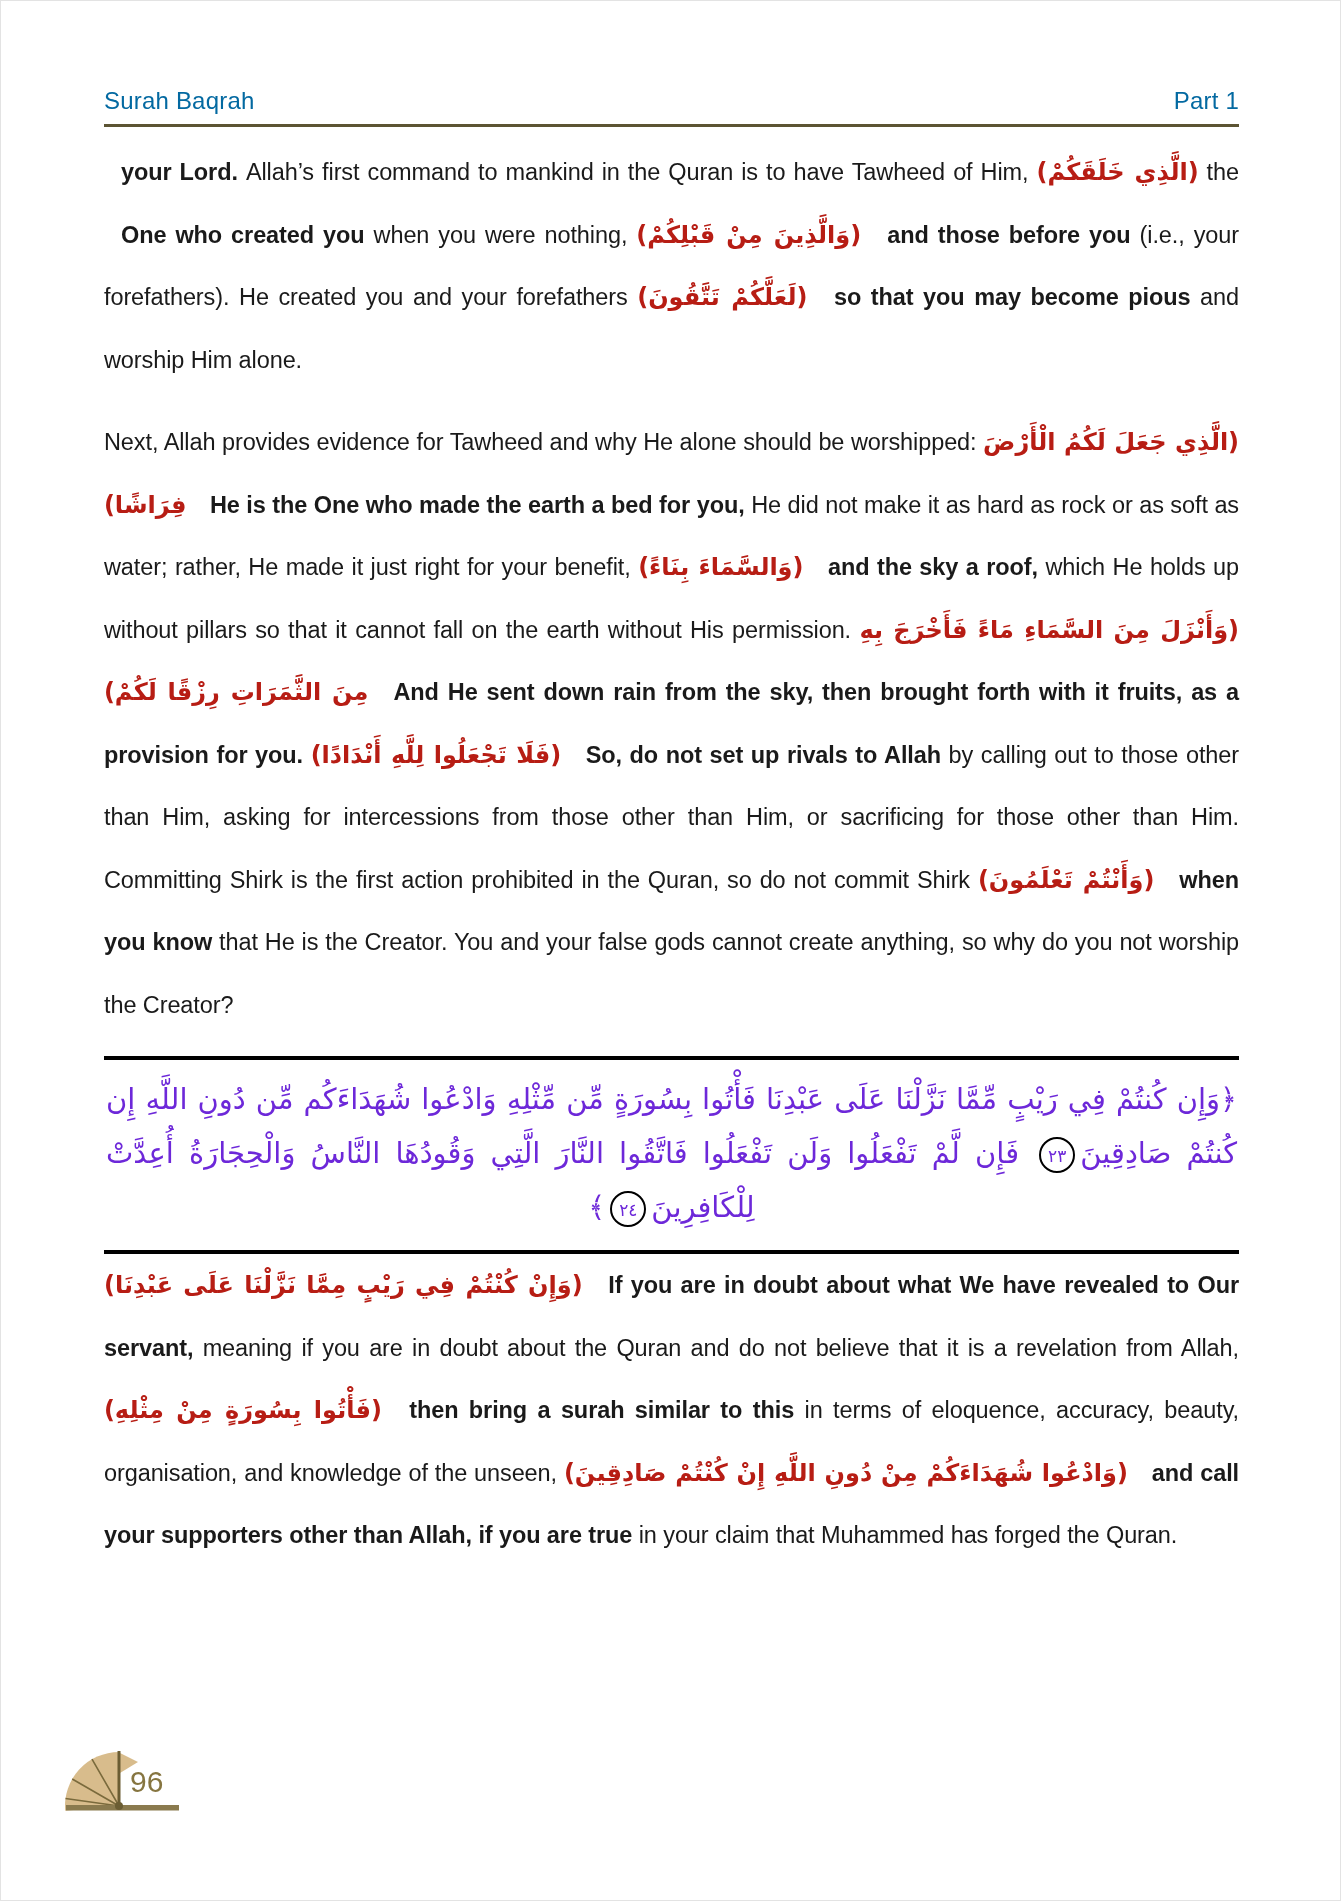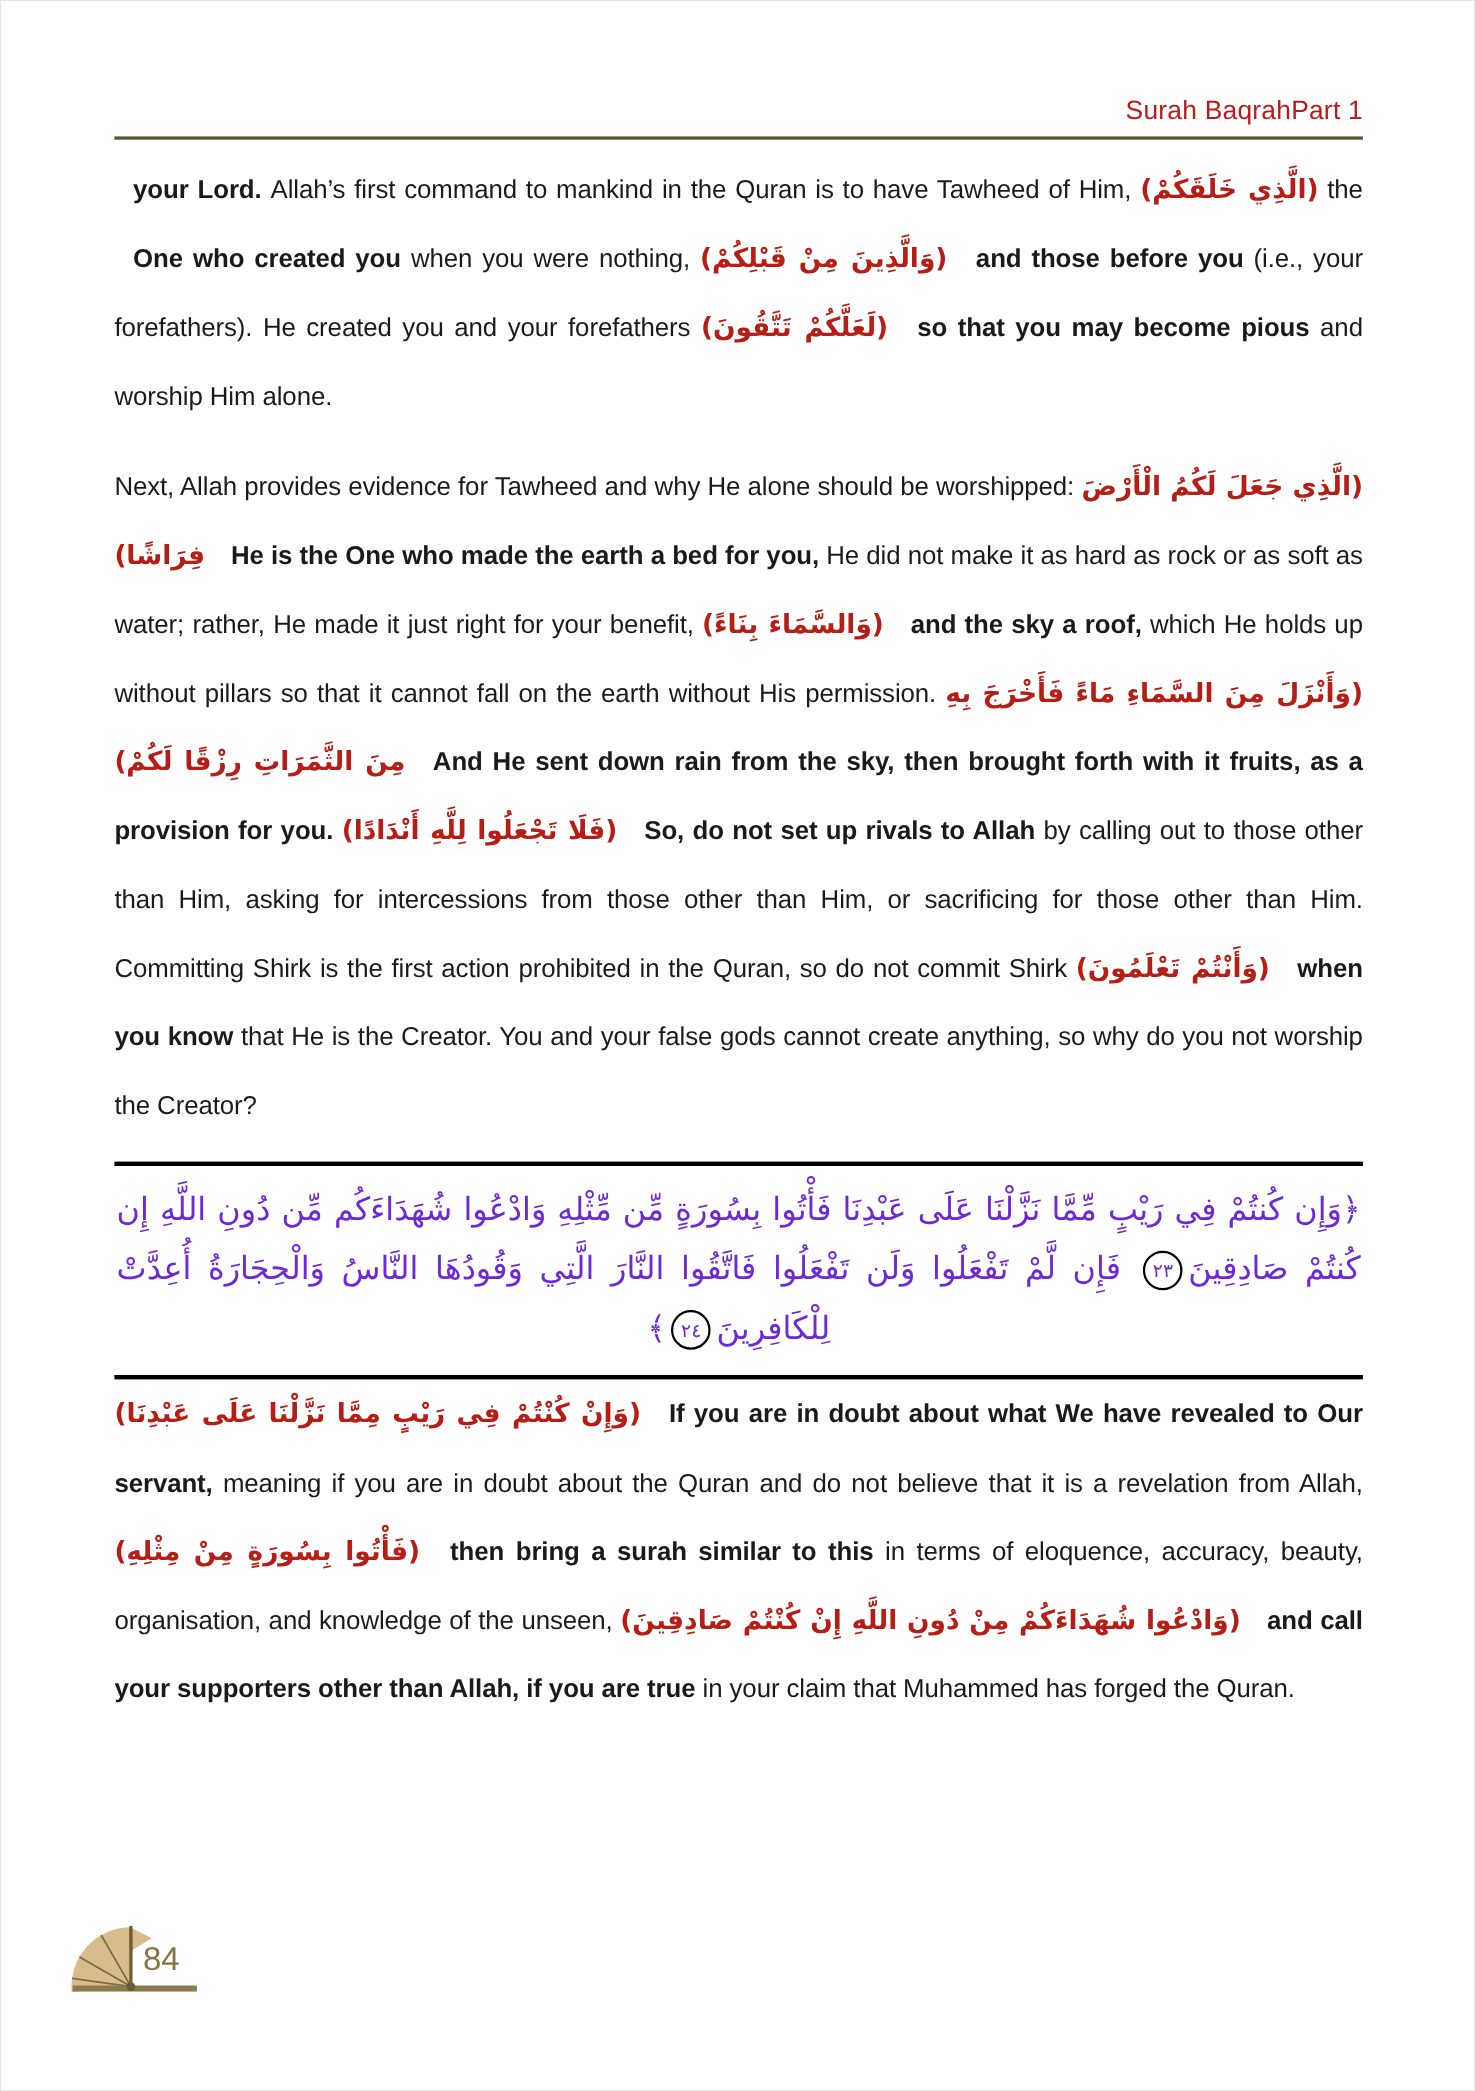--- a/index.html
+++ b/index.html
@@ -17,22 +17,22 @@
     position:relative;
     width:1341px;height:1901px;
     background:#ffffff;
     border:1px solid #e3e3e3;
     font-family:"Liberation Sans",sans-serif;
     color:#111;
     overflow:hidden;
   }
   .inner{padding:86px 101px 0 103px;}
   .header{
-    display:flex;justify-content:flex-end;align-items:baseline;
-    font-size:24px;letter-spacing:.2px;color:#b91c1c;
+    display:flex;justify-content:space-between;align-items:baseline;
+    font-size:24px;letter-spacing:.2px;color:#0369a1;
     border-bottom:3px solid var(--rule-olive);
     padding-bottom:9px;
   }
   .body{margin-top:14px;}
   .para{
     font-size:23.5px;
     line-height:62.5px;
     text-align:justify;
     color:#1a1a1a;
     margin-bottom:20px;
@@ -107,15 +107,15 @@
 
   <div class="footer">
     <svg width="120" height="64" viewBox="0 0 120 64" aria-hidden="true">
       <path d="M55,57 L55,3 A54,54 0 0 0 1.2,61.7 Z" fill="#d8bc8c"></path>
       <path d="M55,57 L28,10.2 M55,57 L8.2,30 M55,57 L1.5,49.5" stroke="#7a6a3c" stroke-width="1.6" fill="none"></path>
       <path d="M56,4 L74,13 L56,24 Z" fill="#d8bc8c"></path>
       <path d="M55,2 L55,57" stroke="#6b5d33" stroke-width="3"></path>
       <rect x="2" y="56" width="113" height="5.5" fill="#8a7a4e"></rect>
       <circle cx="55" cy="57" r="4" fill="#6b5d33"></circle>
     </svg>
-    <span class="pagenum">84</span>
+    <span class="pagenum">96</span>
   </div>
 </div>
 
 </body></html>

